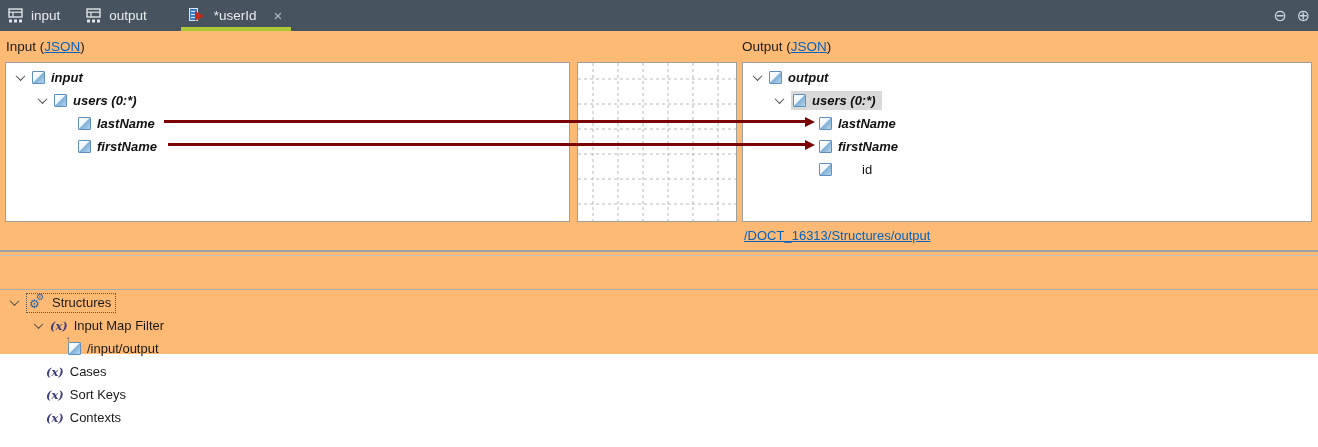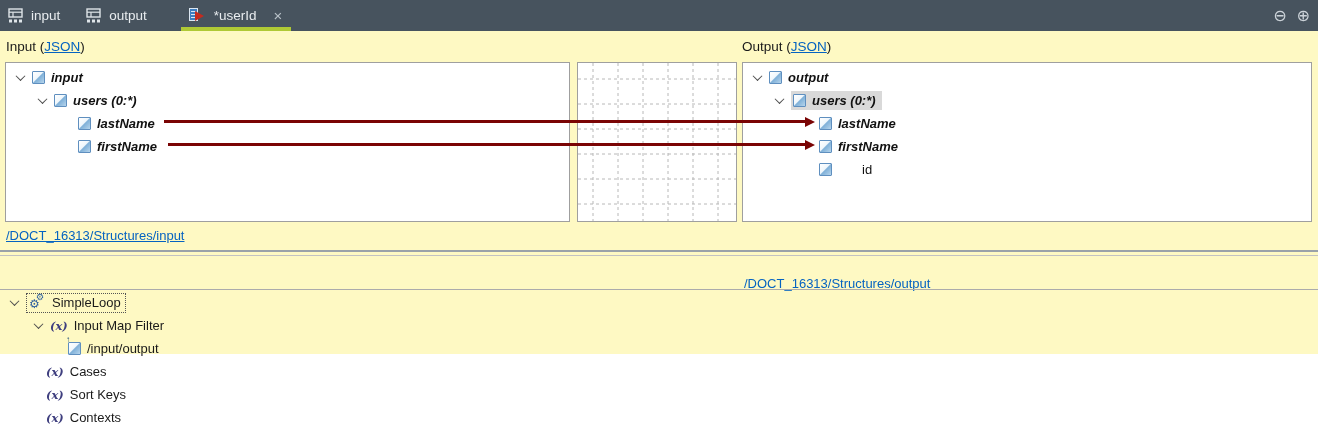--- a/index.html
+++ b/index.html
@@ -23,21 +23,21 @@
   .mapicon .doc::before { content:""; position:absolute; left:1px; top:2px; width:5px; height:1px;
     background:#d7e6f4; box-shadow:0 3px 0 #d7e6f4, 0 6px 0 #d7e6f4; }
   .mapicon .arr { position:absolute; left:6px; top:3px; width:0; height:0;
     border-top:5px solid transparent; border-bottom:5px solid transparent;
     border-left:9px solid #c42b1f; }
   .topbar-right { margin-left:auto; display:flex; align-items:center; gap:10px;
     padding-right:8px; color:#ccd3d9; font-size:16px; }
   .winbtn { cursor:default; line-height:1; }
 
   
-  .workspace { position:absolute; left:0; top:31px; width:1318px; height:323px; background:#fef9c3; }
+  .workspace { position:absolute; left:0; top:31px; width:1318px; height:323px; background:#fdba74; }
   .hdr { position:absolute; top:8px; font-size:13.5px; color:#1a1a1a; }
   .hdr a, .slink { color:var(--link-color,#0563C1); text-decoration:underline; cursor:pointer; }
 
   .panel { position:absolute; top:31px; height:160px; background:#fff;
     border:1px solid #9f9f9f; }
   .panel.left  { left:5px;   width:565px; }
   .panel.mid   { left:577px; width:160px; }
   .panel.right { left:742px; width:570px; }
 
   .trow { height:23px; display:flex; align-items:center; gap:6px; font-size:13px; }
@@ -222,39 +222,38 @@
         <span class="lbl-n">id</span>
       </div>
     </div>
   </div>
 
   <div class="mline l1"></div>
   <div class="mhead h1"></div>
   <div class="mline l2"></div>
   <div class="mhead h2"></div>
 
-  <div class="slink-row" style="left:6px;"><a class="slink">/DOCT_16313/Structures/input</a></div>
-  <div class="slink-row" style="left:744px;margin-top:48px;"><a class="slink">/DOCT_16313/Structures/output</a></div>
+  <div class="slink-row" style="left:744px;"><a class="slink">/DOCT_16313/Structures/output</a></div>
 
   <div class="sash"></div>
   <div class="bpanel-top"></div>
 
   <div class="btabs-line"></div>
 
   <div class="btree">
     <div class="brow bind0">
       <span class="chevcol">
           <span class="chev"></span>
         </span>
       <span class="focusbox">
         <span class="gearicon">
           <span class="g1">⚙</span>
           <span class="g2">⚙</span>
         </span>
-        <span>SimpleLoop</span>
+        <span>Structures</span>
       </span>
     </div>
     <div class="brow bind1">
       <span class="chevcol">
           <span class="chev"></span>
         </span>
       <span class="fnicon">(x)</span>
       <span>Input Map Filter</span>
     </div>
     <div class="brow bind2">

